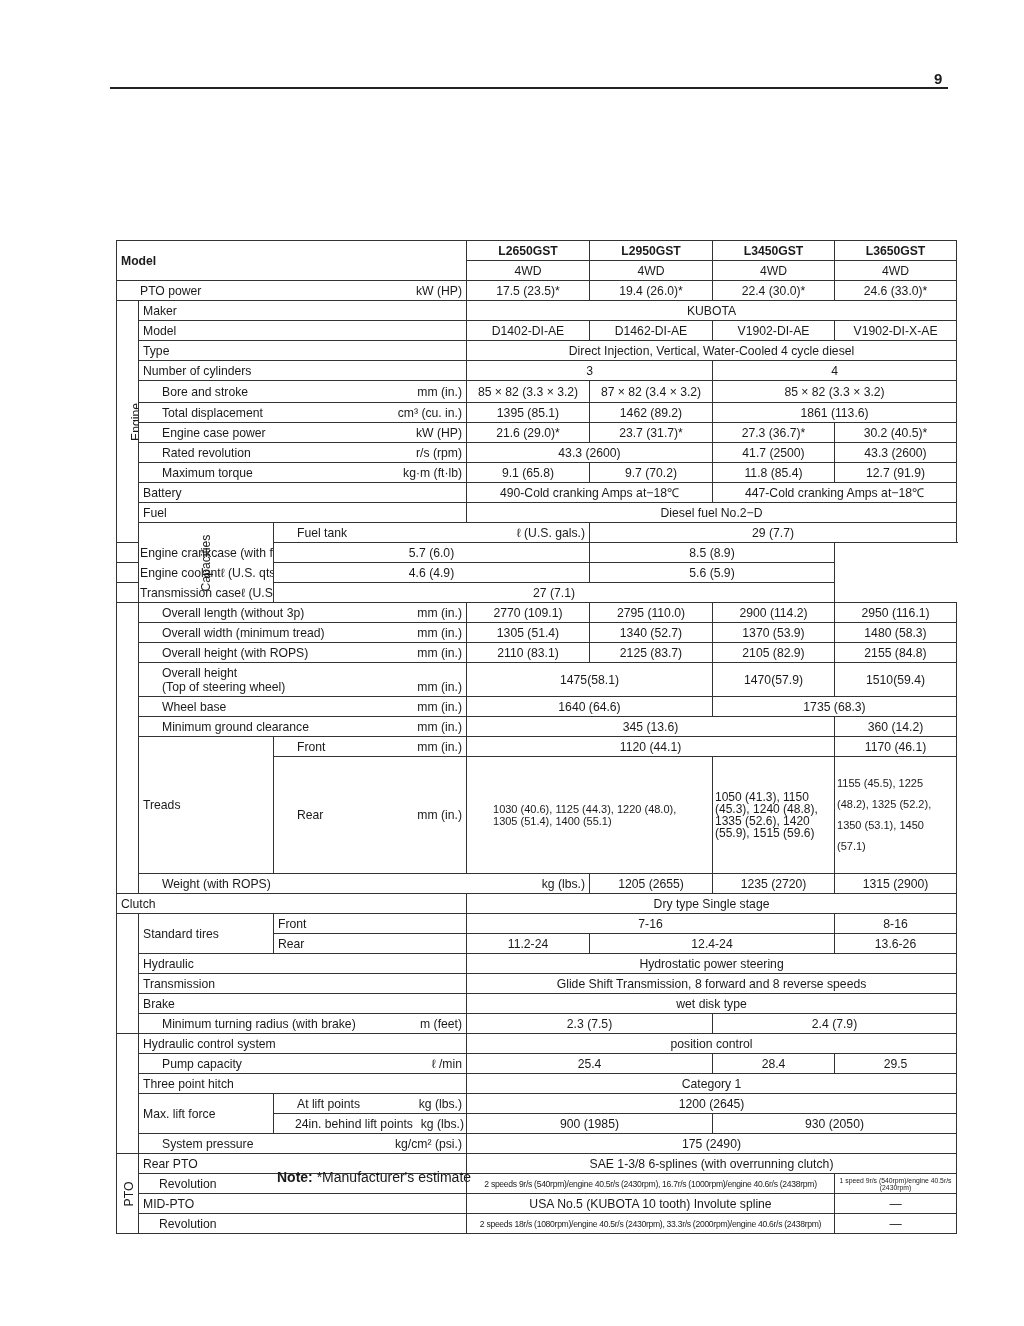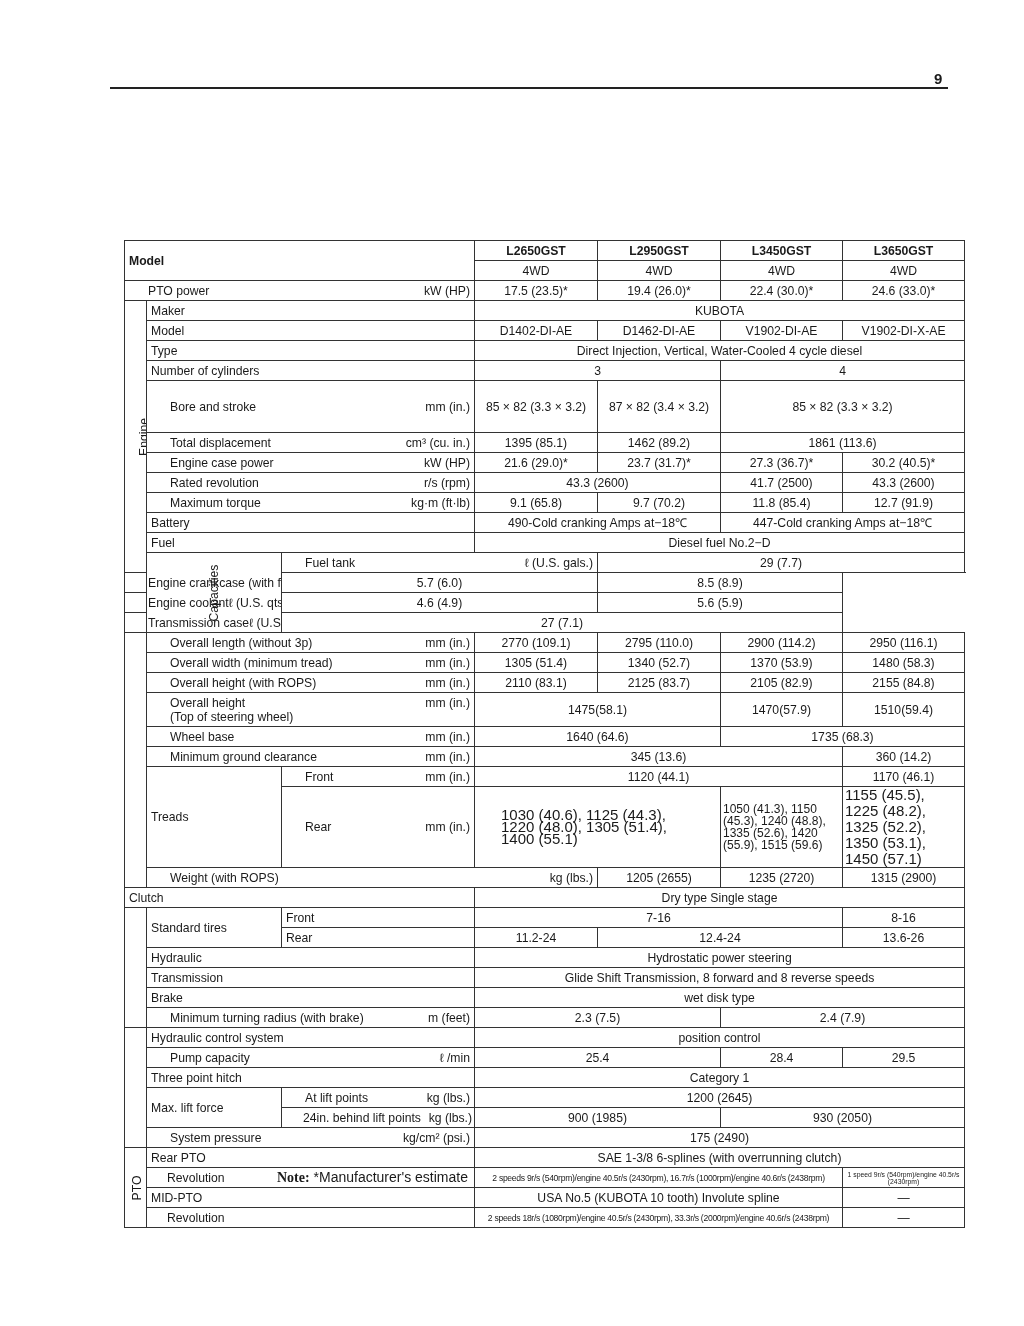--- a/index.html
+++ b/index.html
@@ -1,30 +1,30 @@
 <!DOCTYPE html>
 <html><head>
 <meta charset="utf-8">
 <style>
   html,body{margin:0;padding:0;background:#fff;}
   body{width:1024px;height:1326px;position:relative;font-family:"Liberation Sans",sans-serif;color:#1a1a1a;overflow:hidden;}
   .page-num{position:absolute;left:934px;top:70px;font-size:15px;font-weight:bold;}
   .top-rule{position:absolute;left:110px;top:87px;width:838px;height:2px;background:#222;}
-  .spec{position:absolute;left:124px;top:240px;width:840px;border-collapse:collapse;table-layout:fixed;font-size:12.2px;}
+  .spec{position:absolute;left:116px;top:240px;width:840px;border-collapse:collapse;table-layout:fixed;font-size:12.2px;}
   .spec td{border:1px solid #333;padding:0 4px;height:19px;line-height:14px;white-space:nowrap;overflow:hidden;}
   .c{text-align:center;}
   .b{font-weight:bold;}
   .sm{font-size:10px;line-height:11px;white-space:normal!important;}
   .xs{font-size:8.6px;letter-spacing:-0.3px;}
   .xxs{font-size:7.5px;line-height:8px;white-space:normal!important;}
   .vert{padding:0!important;text-align:center;}
   .vert span{display:inline-block;transform:rotate(-90deg);white-space:nowrap;font-size:12.2px;}
   .lbl{display:flex;justify-content:space-between;margin-left:19px;}
   .note{position:absolute;left:277px;top:1169px;font-size:14px;}
-  .note b{font-weight:bold;font-family:Liberation Serif, serif;}
+  .note b{font-weight:bold;}
 </style>
 </head>
 <body>
 
 <div class="page-num">9</div>
 <div class="top-rule"></div>
 
 <table class="spec">
   <colgroup>
     <col style="width:22px">
@@ -85,21 +85,21 @@
     <td colspan="2" class="c">4</td>
   </tr>
   <tr>
     <td colspan="2">
           <div class="lbl">
             <span>Bore and stroke</span>
             <span>mm (in.)</span>
           </div>
         </td>
     <td class="c" style="padding:0 1px">85 × 82 (3.3 × 3.2)</td>
-    <td class="c" style="padding:16px 1px">87 × 82 (3.4 × 3.2)</td>
+    <td class="c" style="padding:1px 1px">87 × 82 (3.4 × 3.2)</td>
     <td colspan="2" class="c">85 × 82 (3.3 × 3.2)</td>
   </tr>
   <tr>
     <td colspan="2">
           <div class="lbl">
             <span>Total displacement</span>
             <span>cm³ (cu. in.)</span>
           </div>
         </td>
     <td class="c">1395 (85.1)</td>
@@ -222,21 +222,21 @@
             <span>mm (in.)</span>
           </div>
         </td>
     <td class="c">2110 (83.1)</td>
     <td class="c">2125 (83.7)</td>
     <td class="c">2105 (82.9)</td>
     <td class="c">2155 (84.8)</td>
   </tr>
   <tr style="height:33px">
     <td colspan="2" style="height:33px">
-          <div class="lbl" style="align-items:flex-start">
+          <div class="lbl" style="align-items:flex-end">
             <span><span>Overall height</span><br><span>(Top of steering wheel)</span></span>
             <span>mm (in.)</span>
           </div>
         </td>
     <td colspan="2" class="c">1475(58.1)</td>
     <td class="c">1470(57.9)</td>
     <td class="c">1510(59.4)</td>
   </tr>
   <tr>
     <td colspan="2">
@@ -269,23 +269,23 @@
     <td colspan="3" class="c">1120 (44.1)</td>
     <td class="c">1170 (46.1)</td>
   </tr>
   <tr>
     <td style="height:38px">
           <div class="lbl">
             <span>Rear</span>
             <span>mm (in.)</span>
           </div>
         </td>
-    <td colspan="2" class="sm" style="padding-left:26px;padding-right:20px;font-size:15px;line-height:12px">1030 (40.6), 1125 (44.3), 1220 (48.0), 1305 (51.4), 1400 (55.1)</td>
+    <td colspan="2" class="sm" style="padding-left:26px;padding-right:20px;font-size:11px;line-height:12px">1030 (40.6), 1125 (44.3), 1220 (48.0), 1305 (51.4), 1400 (55.1)</td>
     <td class="xxs" style="font-size:12px;line-height:12px;padding:8px 2px">1050 (41.3), 1150 (45.3), 1240 (48.8), 1335 (52.6), 1420 (55.9), 1515 (59.6)</td>
-    <td class="xxs" style="font-size:15px;line-height:16px;padding:0 2px">1155 (45.5), 1225 (48.2), 1325 (52.2), 1350 (53.1), 1450 (57.1)</td>
+    <td class="xxs" style="font-size:11px;line-height:21px;padding:16px 2px">1155 (45.5), 1225 (48.2), 1325 (52.2), 1350 (53.1), 1450 (57.1)</td>
   </tr>
 
   <tr>
     <td colspan="3">
           <div class="lbl">
             <span>Weight (with ROPS)</span>
             <span>kg (lbs.)</span>
           </div>
         </td>
     <td class="c">1205 (2655)</td>

